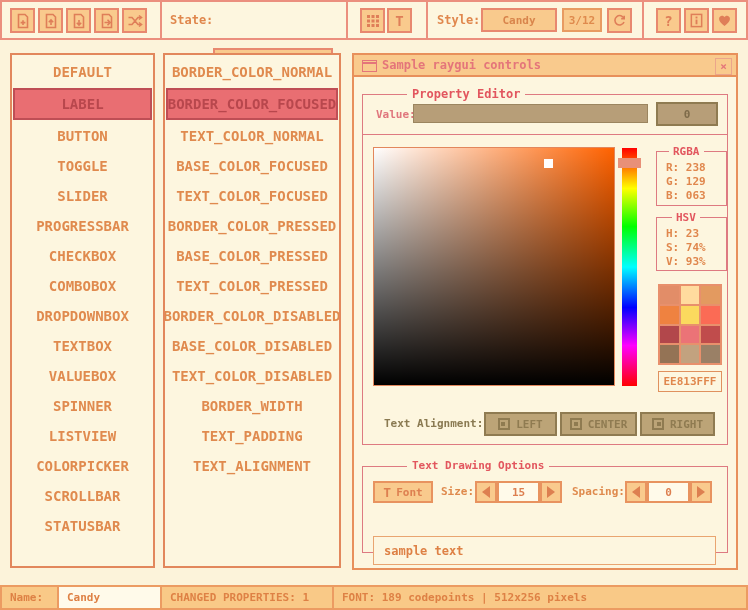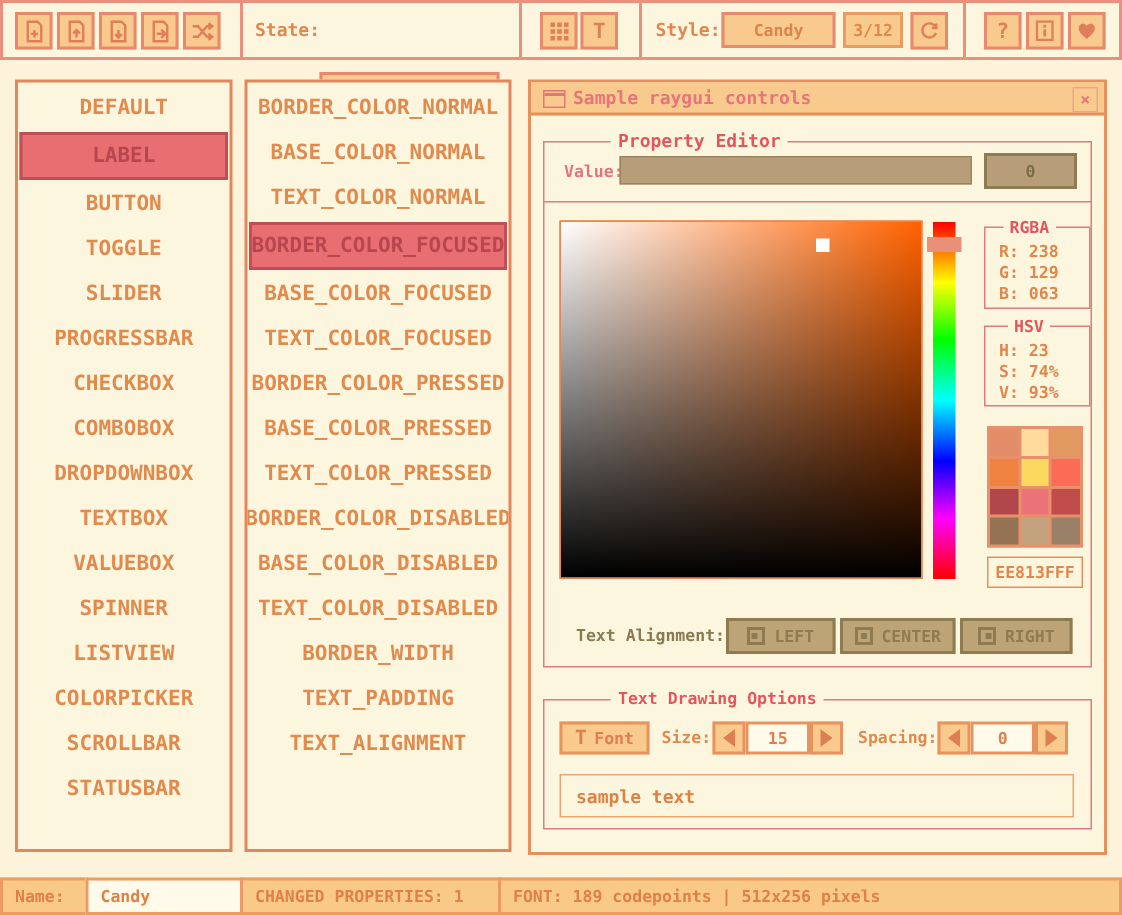--- a/index.html
+++ b/index.html
@@ -76,21 +76,21 @@
 
   .orange-btn{background:#F9CA8D;border:2px solid #E8935F;color:#DD7F50;font-size:11px;
               display:flex;align-items:center;justify-content:center;gap:5px;}
   .spin-box{background:#FFFAEA;border:2px solid #E8935F;color:#DD7F50;font-size:11px;
             display:flex;align-items:center;justify-content:center;}
   .arr-l{width:0;height:0;border-top:6px solid transparent;border-bottom:6px solid transparent;
          border-right:8px solid #DD7F50;}
   .arr-r{width:0;height:0;border-top:6px solid transparent;border-bottom:6px solid transparent;
          border-left:8px solid #DD7F50;}
   .textbox{border:1px solid #E9A570;background:#FDF6DF;color:#DE8145;font-size:12px;
-           display:flex;align-items:center;padding-left:10px;}
+           display:flex;align-items:center;padding-left:10px;margin-top:20px;}
 
   
   .sb-section{border:2px solid #EC9B62;background:#F9C987;color:#DE8145;font-size:11px;
               display:flex;align-items:center;padding-left:8px;}
   .sb-input{background:#FFFAEA;}
 </style>
 </head>
 <body>
 
 <div class="abs tb-section" style="left:0;top:0;width:162px;height:40px;"></div>
@@ -215,23 +215,22 @@
     <div class="list-item">VALUEBOX</div>
     <div class="list-item">SPINNER</div>
     <div class="list-item">LISTVIEW</div>
     <div class="list-item">COLORPICKER</div>
     <div class="list-item">SCROLLBAR</div>
     <div class="list-item">STATUSBAR</div>
   </div>
 
 <div class="abs panel" id="properties-list" style="left:163px;top:53px;width:178px;height:515px;padding-top:2px;">
     <div class="list-item">BORDER_COLOR_NORMAL</div>
-    <div class="list-item">BASE_COLOR_NORMAL</div>
+    <div class="list-item selected">BORDER_COLOR_FOCUSED</div>
     <div class="list-item">TEXT_COLOR_NORMAL</div>
-    <div class="list-item selected">BORDER_COLOR_FOCUSED</div>
     <div class="list-item">BASE_COLOR_FOCUSED</div>
     <div class="list-item">TEXT_COLOR_FOCUSED</div>
     <div class="list-item">BORDER_COLOR_PRESSED</div>
     <div class="list-item">BASE_COLOR_PRESSED</div>
     <div class="list-item">TEXT_COLOR_PRESSED</div>
     <div class="list-item">BORDER_COLOR_DISABLED</div>
     <div class="list-item">BASE_COLOR_DISABLED</div>
     <div class="list-item">TEXT_COLOR_DISABLED</div>
     <div class="list-item">BORDER_WIDTH</div>
     <div class="list-item">TEXT_PADDING</div>

